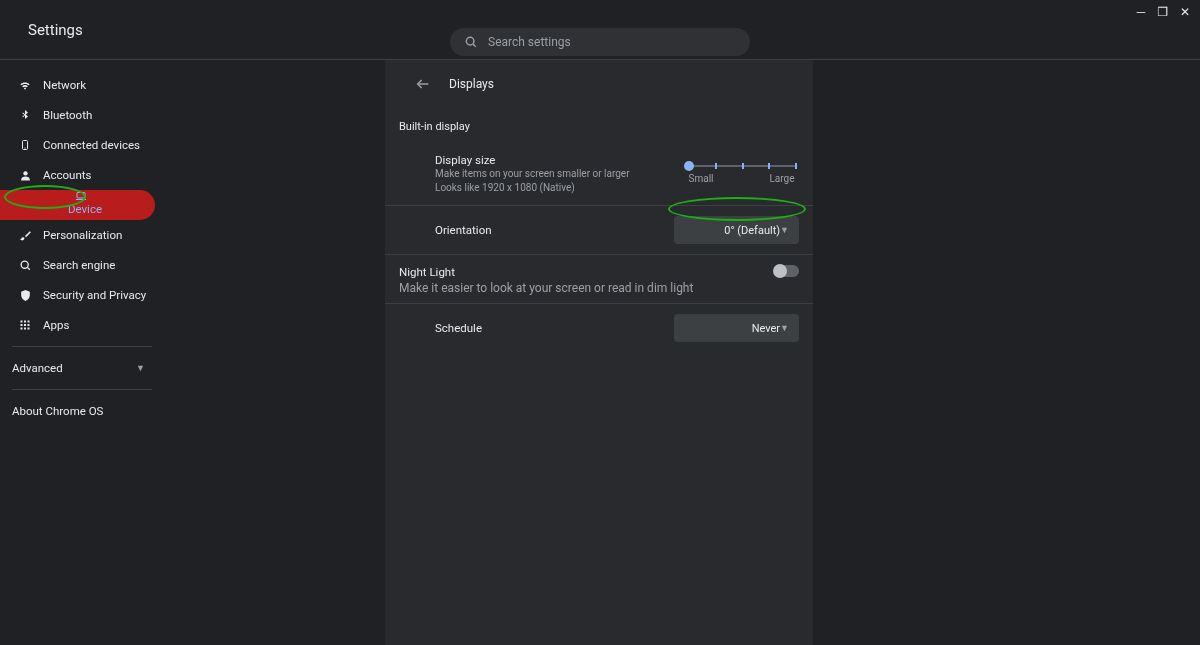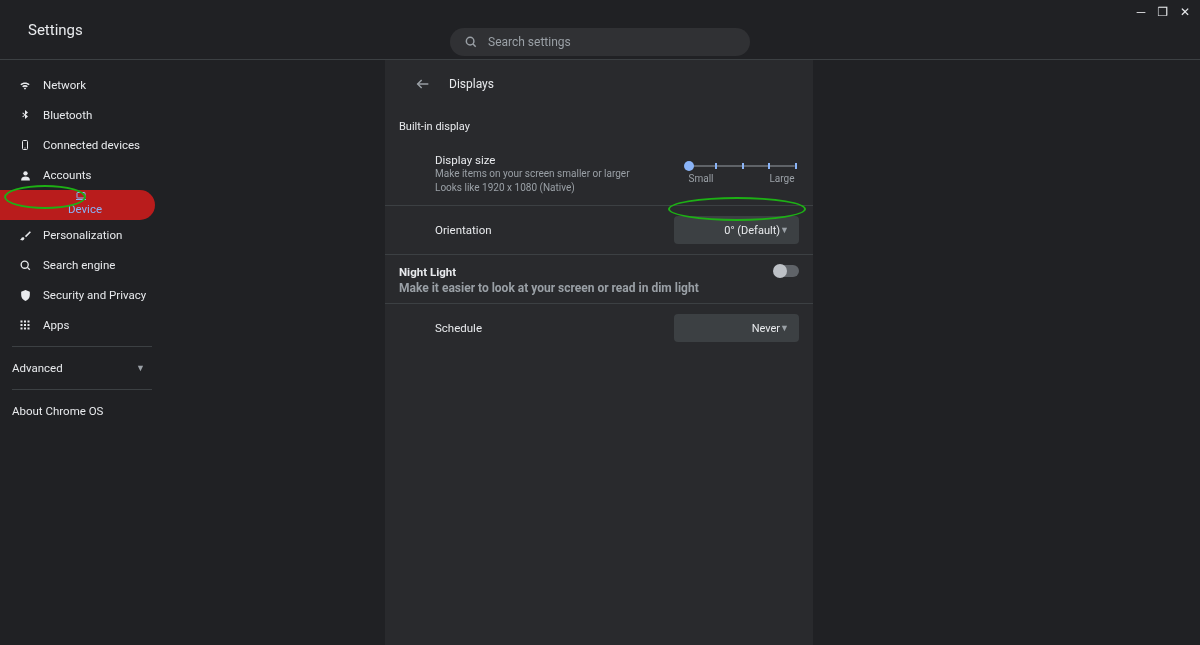--- a/index.html
+++ b/index.html
@@ -54,21 +54,21 @@
 
   
   .dropdown { width: 125px; height: 28px; background: #3c4043; border-radius: 4px; display: flex; align-items: center; justify-content: flex-end; padding: 0 10px; font-size: 11px; cursor: pointer; color: #e8eaed; }
   .dropdown .arrow { font-size: 9px; color: #9aa0a6; }
 
   
   .toggle { position: relative; width: 24px; height: 12px; background: #5f6368; border-radius: 6px; cursor: pointer; }
   .toggle .knob { position: absolute; left: 0; top: 50%; transform: translate(-2px,-50%); width: 14px; height: 14px; border-radius: 50%; background: #bdc1c6; }
 
   
-  .nl-wrap { padding: 10px 14px 8px 14px; border-bottom: 1px solid #3c4043; display: flex; align-items: flex-start; font-weight: bold; }
+  .nl-wrap { padding: 10px 14px 8px 14px; border-bottom: 1px solid #3c4043; display: flex; align-items: flex-start; }
   .nl-left { flex: 1; }
   .nl-title { font-size: 11.5px; color: #e8eaed; }
   .nl-sub { font-size: 12px; color: #9aa0a6; margin-top: 2px; }
 
   .schedule-row { display: flex; align-items: center; padding: 10px 14px 10px 50px; }
   .schedule-row .row-label { flex: 1; }
 
   
   .annot { position: absolute; border: 2.5px solid #1db015; border-radius: 50% / 50%; pointer-events: none; }
 

